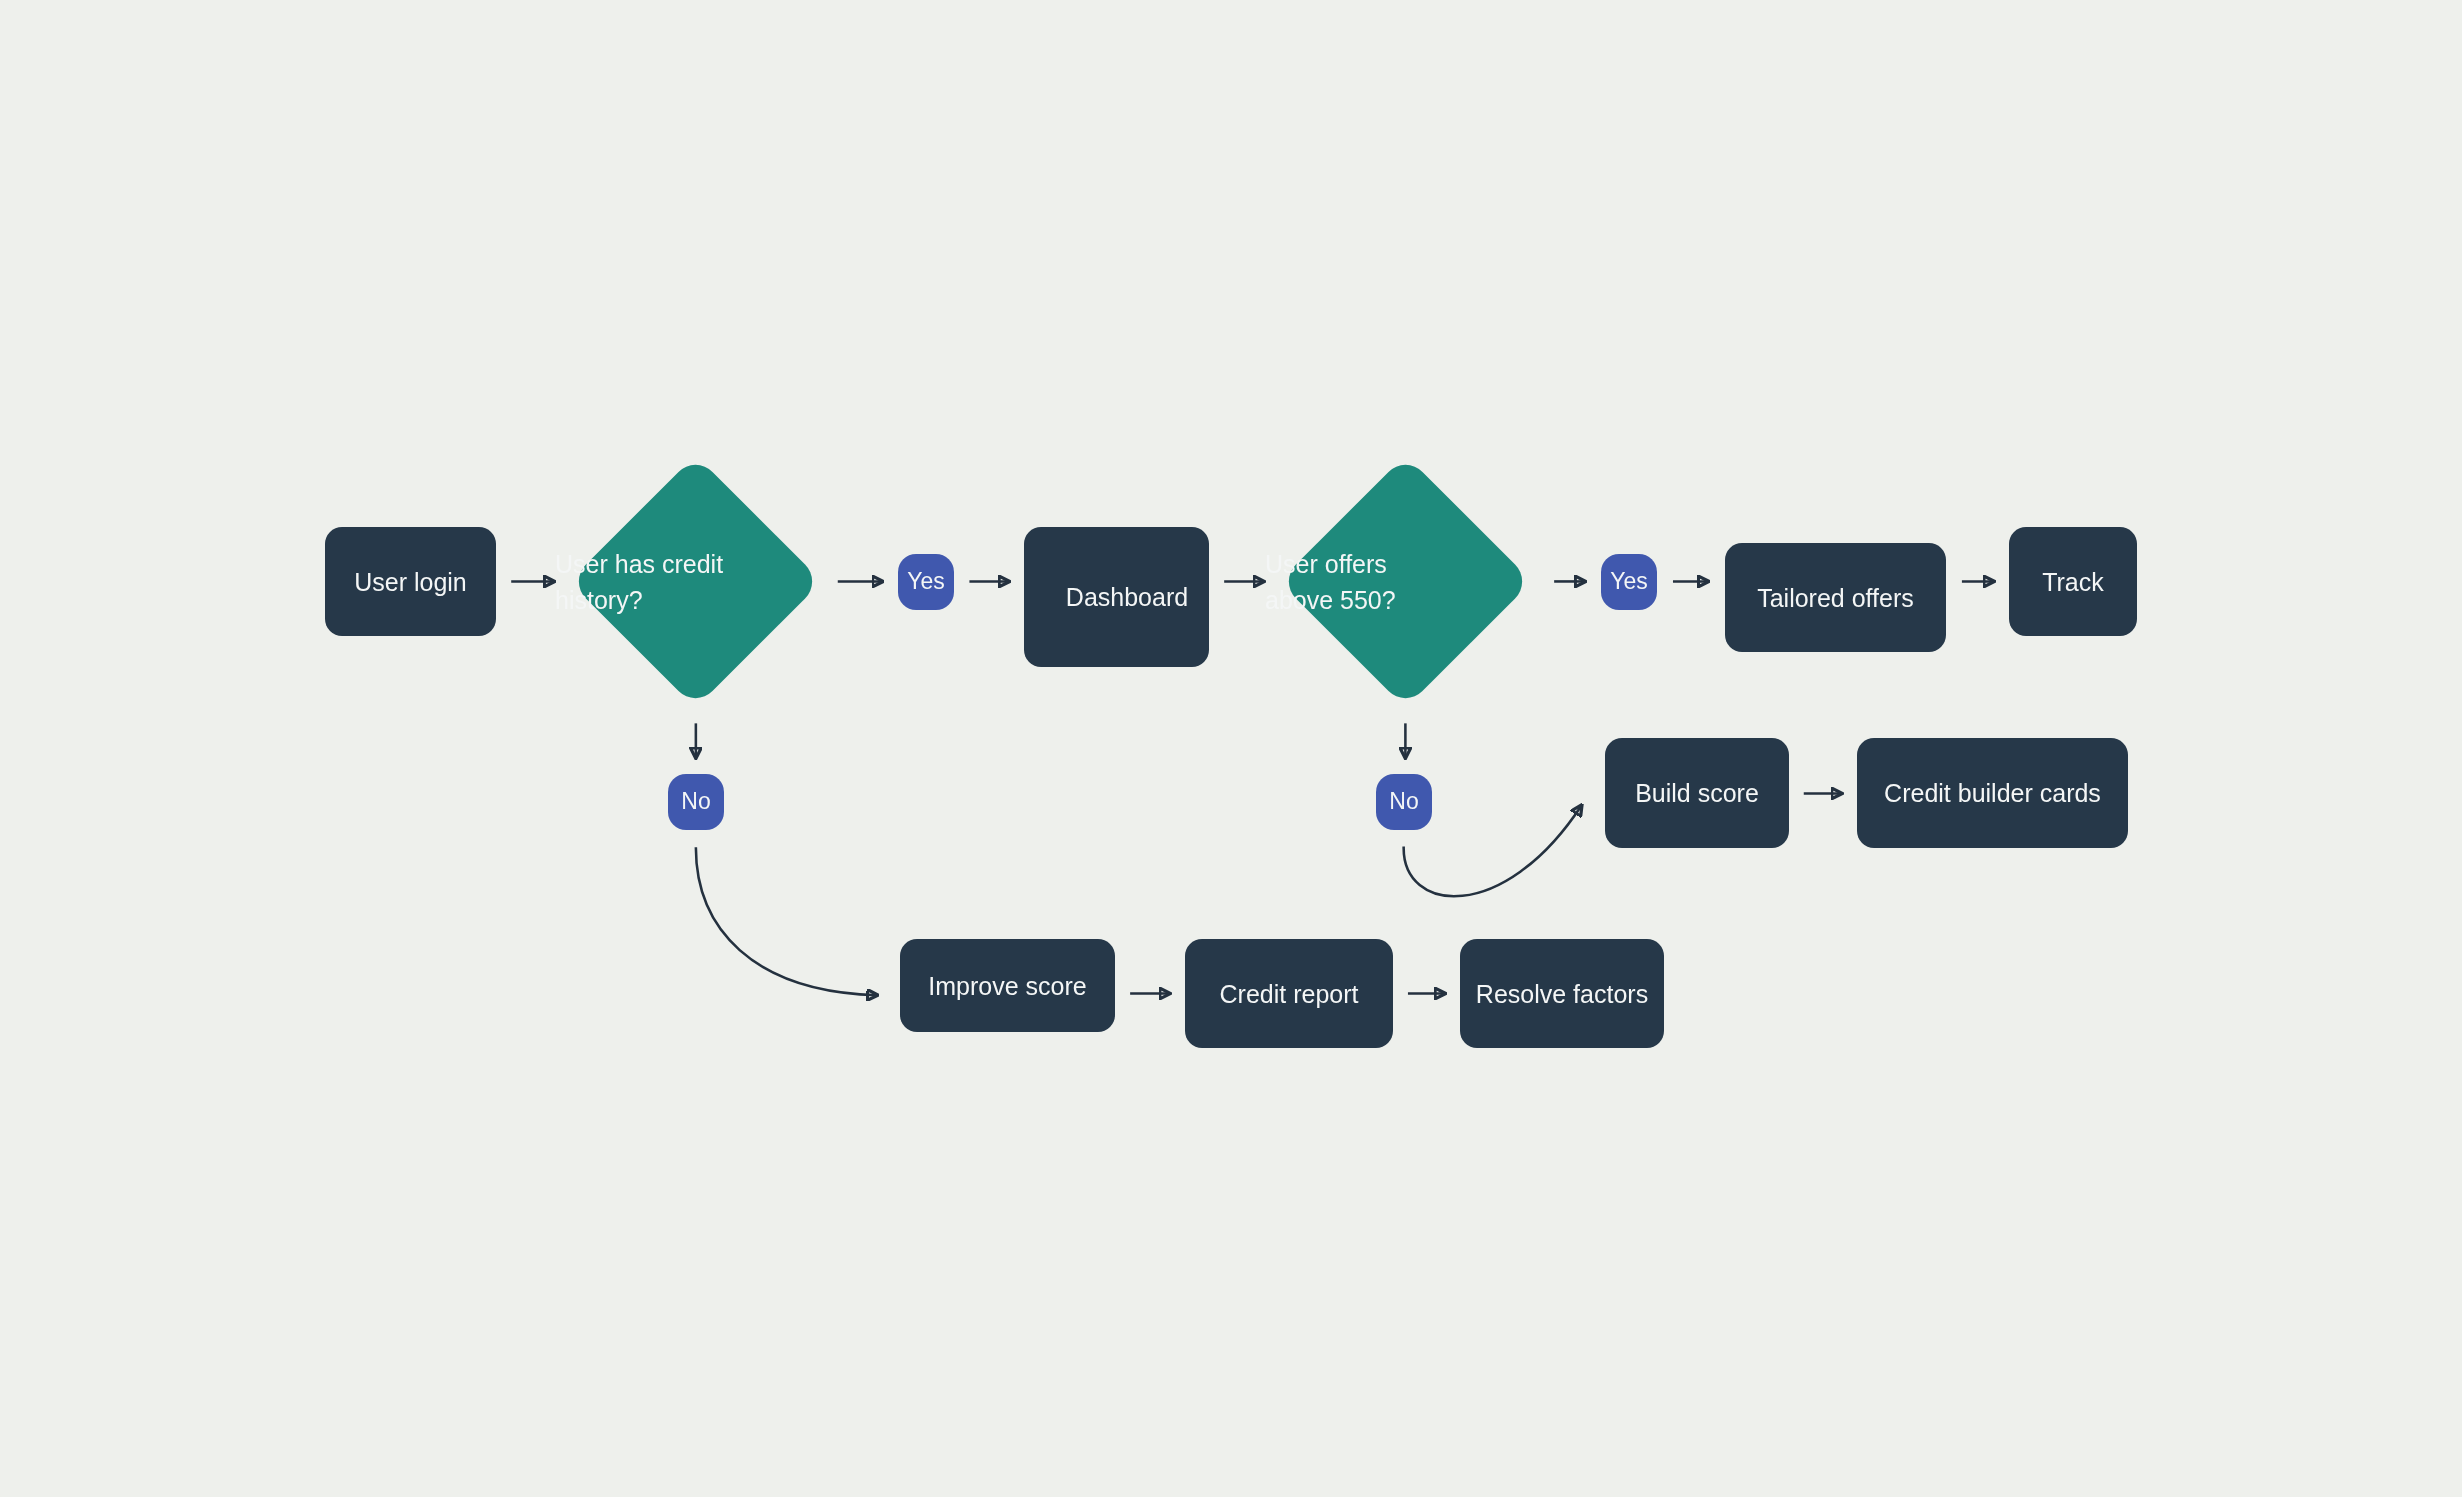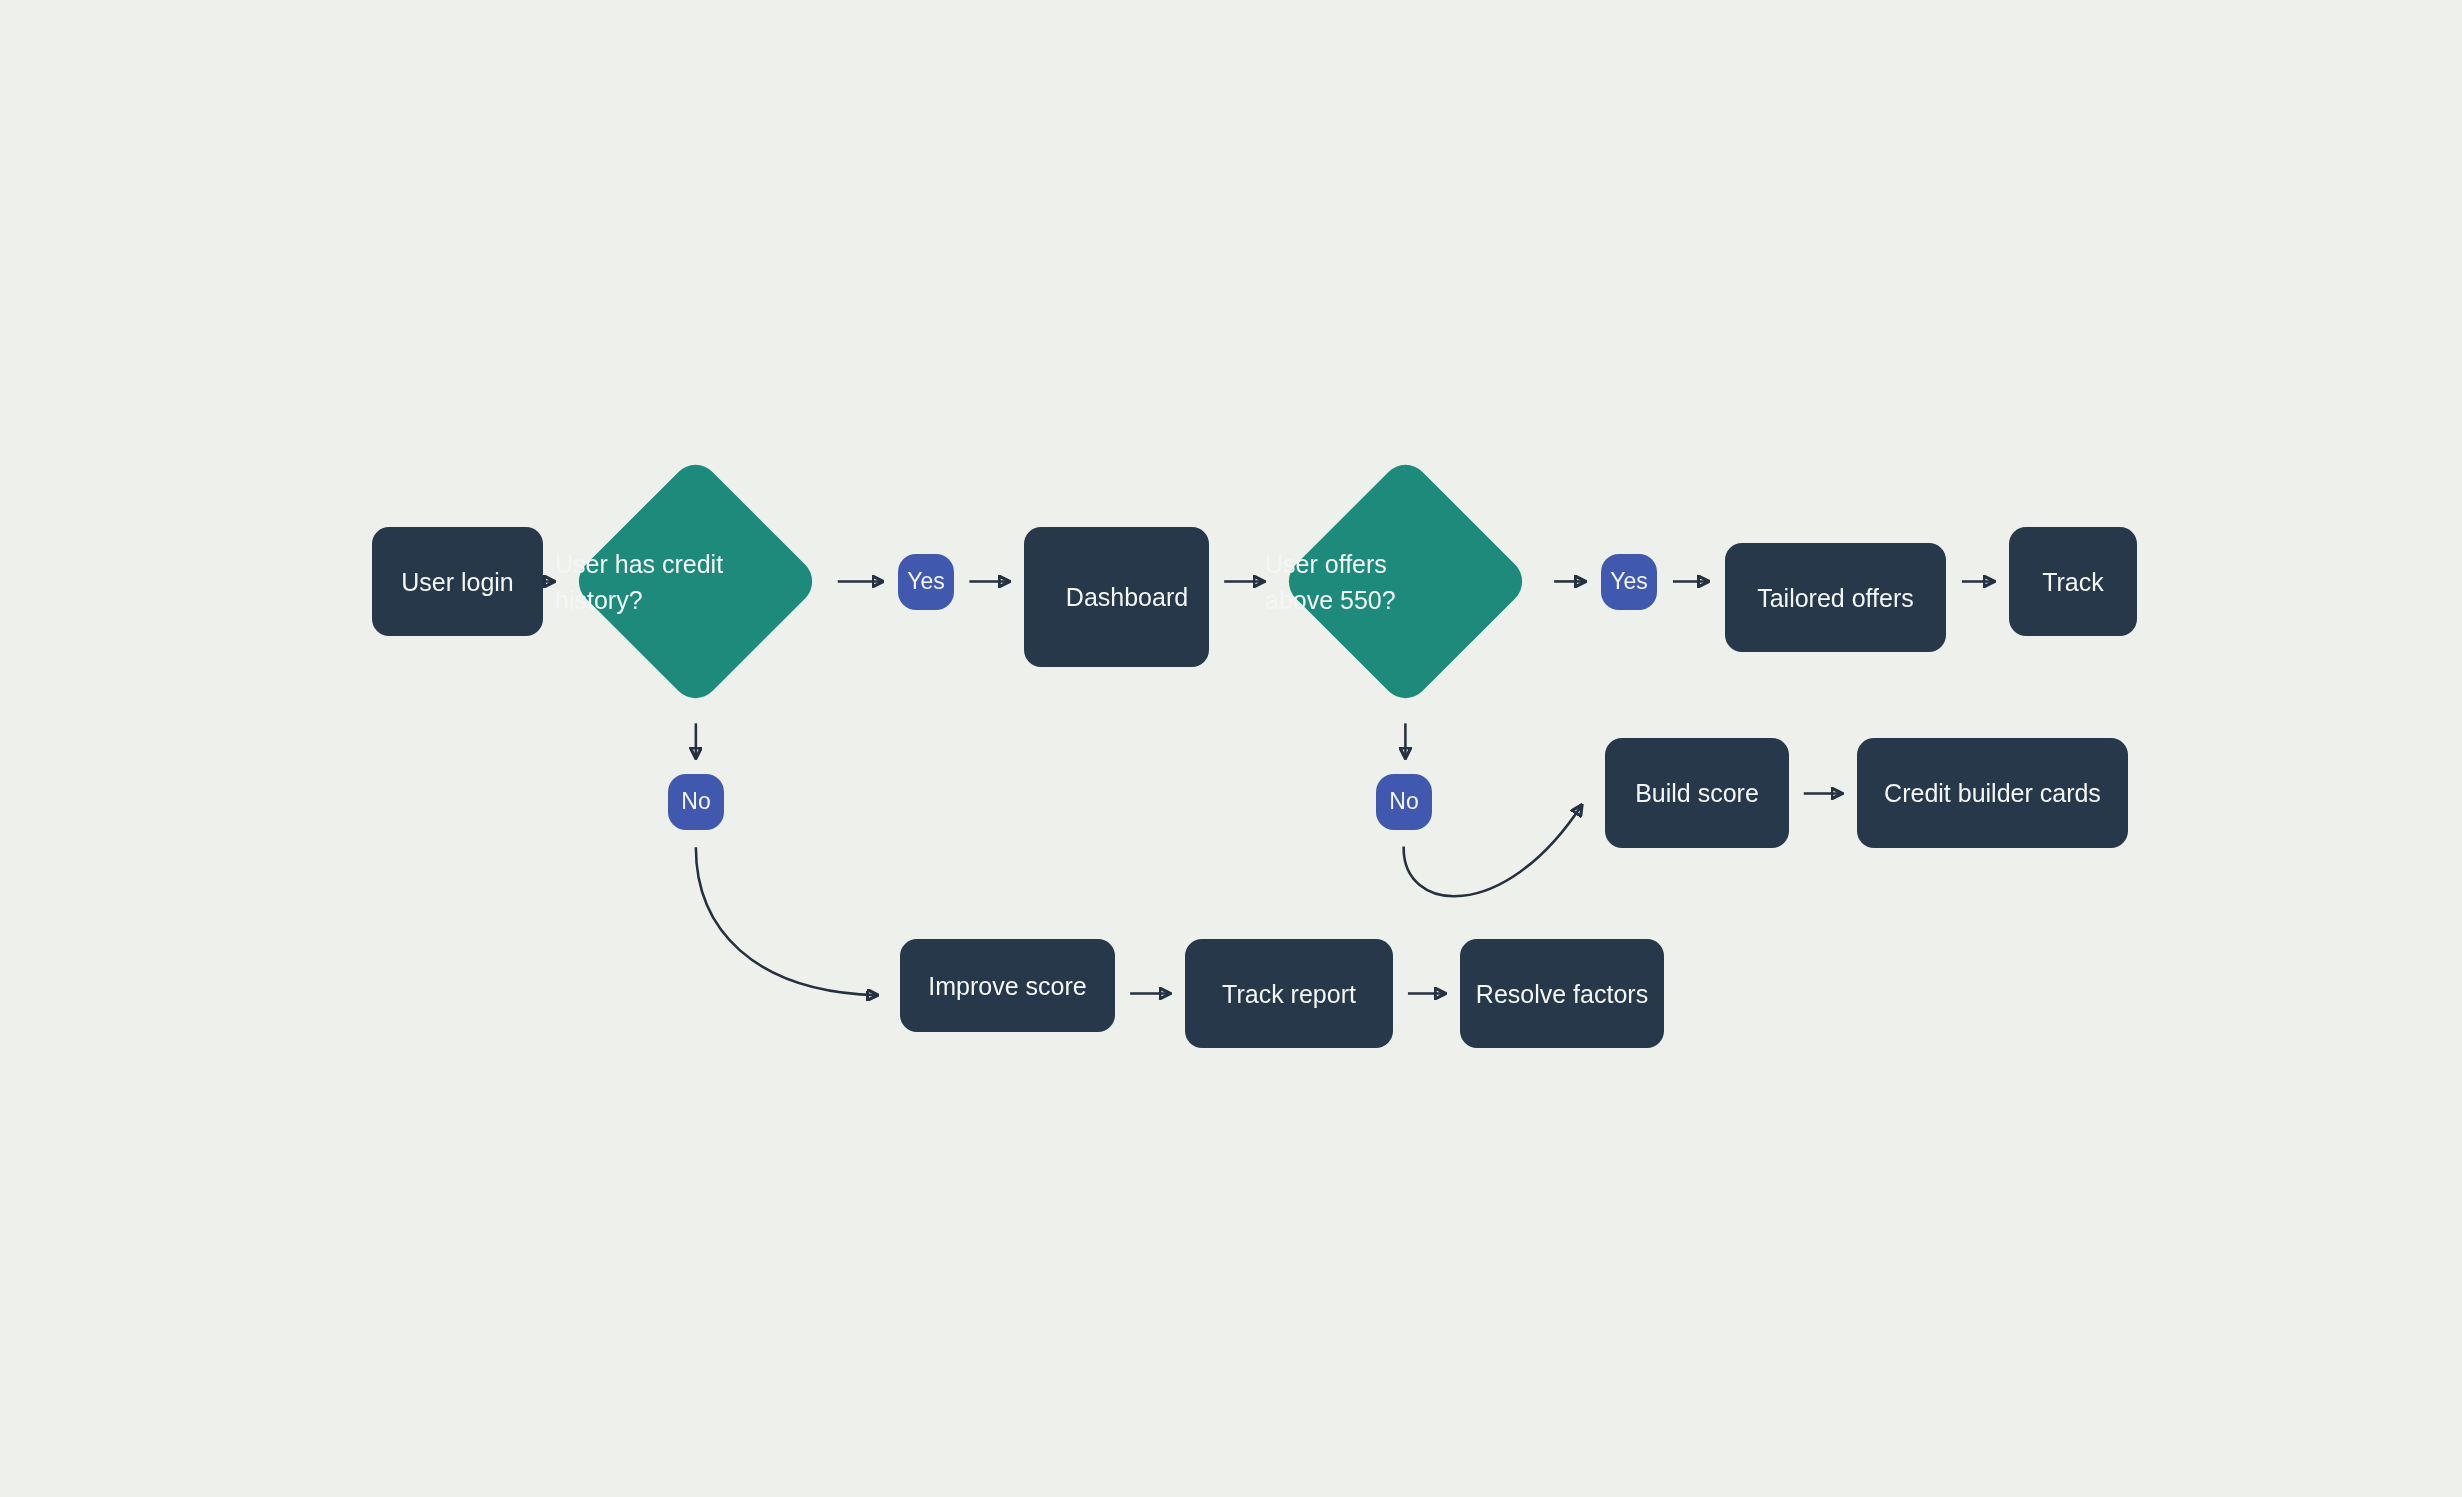--- a/index.html
+++ b/index.html
@@ -104,21 +104,21 @@
     <path d="M 2295 680 H 2332" marker-end="url(#arrowhead)"></path>
     <path d="M 814 846 V 886" marker-end="url(#arrowhead)"></path>
     <path d="M 814 991 C 814 1085 880 1160 1026 1164" marker-end="url(#arrowhead)"></path>
     <path d="M 1322 1162 H 1368" marker-end="url(#arrowhead)"></path>
     <path d="M 1647 1162 H 1690" marker-end="url(#arrowhead)"></path>
     <path d="M 1644 846 V 886" marker-end="url(#arrowhead)"></path>
     <path d="M 1642 990 C 1640 1068 1758 1082 1850 942" marker-end="url(#arrowhead)"></path>
     <path d="M 2110 928 H 2154" marker-end="url(#arrowhead)"></path>
   </svg>
 
-  <div class="node process" style="left:325px; top:527px; width:171px; height:109px;margin-left:47px;">
+  <div class="node process" style="left:325px; top:527px; width:171px; height:109px;">
     <span>User login</span>
   </div>
 
   <div class="decision" style="left:606px; top:492px;">
     <div class="diamond-shape"></div>
     <div class="diamond-label">
       <span>User has credit</span>
       <span>history?</span>
     </div>
   </div>
@@ -165,21 +165,21 @@
 
   <div class="node branch" style="left:668px; top:774px; width:56px; height:56px;">
     <span>No</span>
   </div>
 
   <div class="node process" style="left:900px; top:939px; width:215px; height:93px;">
     <span>Improve score</span>
   </div>
 
   <div class="node process" style="left:1185px; top:939px; width:208px; height:109px;">
-    <span>Track report</span>
+    <span>Credit report</span>
   </div>
 
   <div class="node process" style="left:1460px; top:939px; width:204px; height:109px;">
     <span>Resolve factors</span>
   </div>
 
 </div>
 
 
 </body></html>

